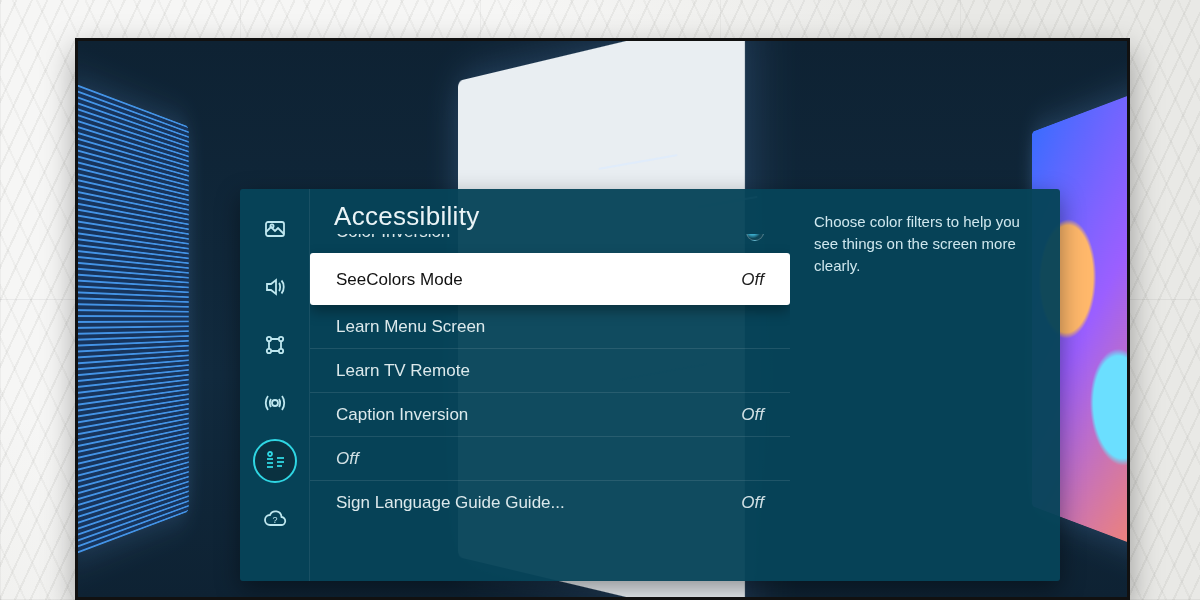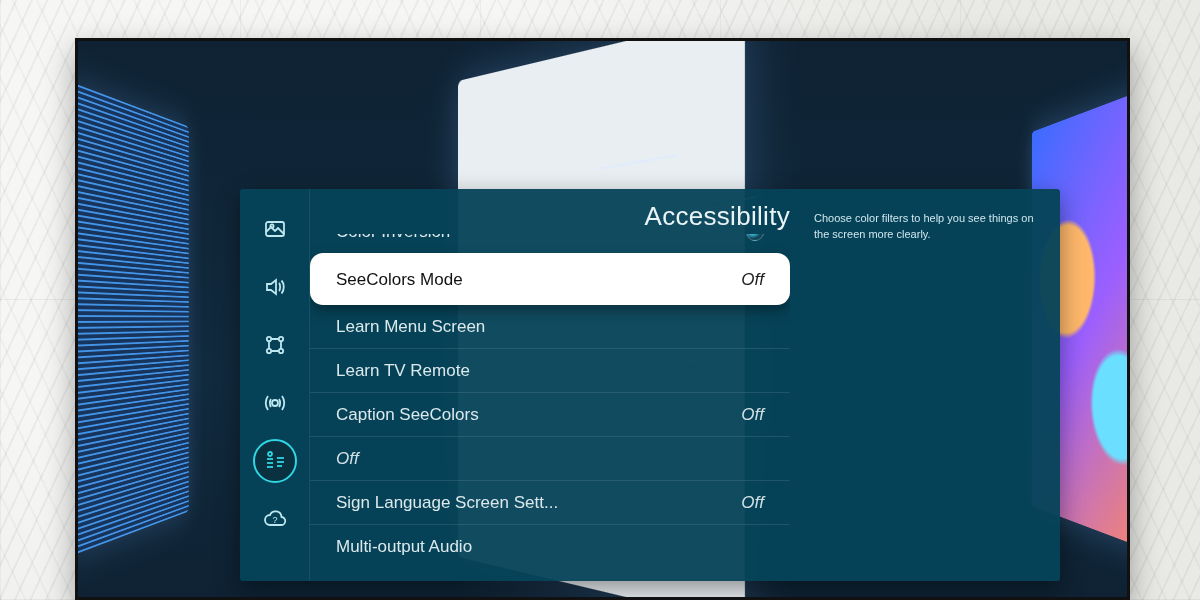--- a/index.html
+++ b/index.html
@@ -117,21 +117,20 @@
   .content {
     flex:1;
     display:flex;
     min-width:0;
   }
   .list-col {
     width:480px;
     display:flex;
     flex-direction:column;
     padding:10px 0 0 0;
-    text-align:right;
   }
   .panel-title {
     font-size:26px;
     font-weight:400;
     padding:2px 0 2px 24px;
     letter-spacing:.3px;
   }
   .scroll-wrap{
     position:relative;
     flex:1;
@@ -157,36 +156,36 @@
   }
   .row:first-child{ border-top:none; }
   .row .label{
     overflow:hidden; text-overflow:ellipsis;
   }
   .row.selected {
     background:#fff;
     color:#111;
     border-top-color:transparent;
     box-shadow: 0 6px 14px rgba(0,0,0,.35);
-    border-radius:13px;
+    border-radius:3px;
     height:52px;
     margin: -1px 0;
   }
   .row.selected + .row { border-top-color:transparent; }
   .row .value { color:inherit; opacity:.95;font-style:italic; }
   .toggle {
     width:18px; height:18px; border-radius:50%;
     background: radial-gradient(circle at 35% 35%, #3aa9c8 0 35%, #0f4658 60%);
     border:1px solid rgba(255,255,255,.25);
   }
 
   .desc-col {
     flex:1;
     padding:22px 24px 0 24px;
-    font-size:11px;
+    font-size:15px;
     line-height:1.45;
     color:#cfe7ee;
   }
 </style>
 </head>
 <body>
 
 <div class="room">
   <div class="tv">
     <div class="tv-bg">
@@ -270,36 +269,33 @@
 
               <div class="row">
                 <span class="label">Learn Menu Screen</span>
               </div>
 
               <div class="row">
                 <span class="label">Learn TV Remote</span>
               </div>
 
               <div class="row">
-                <span class="label">Caption SeeColors</span>
+                <span class="label">Caption Inversion</span>
                 <span class="value">Off</span>
               </div>
 
               <div class="row">
                 <span class="value">Off</span>
               </div>
 
               <div class="row">
-                <span class="label">Sign Language Screen Sett...</span>
+                <span class="label">Sign Language Guide Guide...</span>
                 <span class="value">Off</span>
               </div>
 
-              <div class="row">
-                <span class="label">Multi-output Audio</span>
-              </div>
 
             </div>
           </div>
         </div>
 
         <div class="desc-col">Choose color filters to help you see things on the screen more clearly.</div>
       </div>
 
     </div>
   </div>

